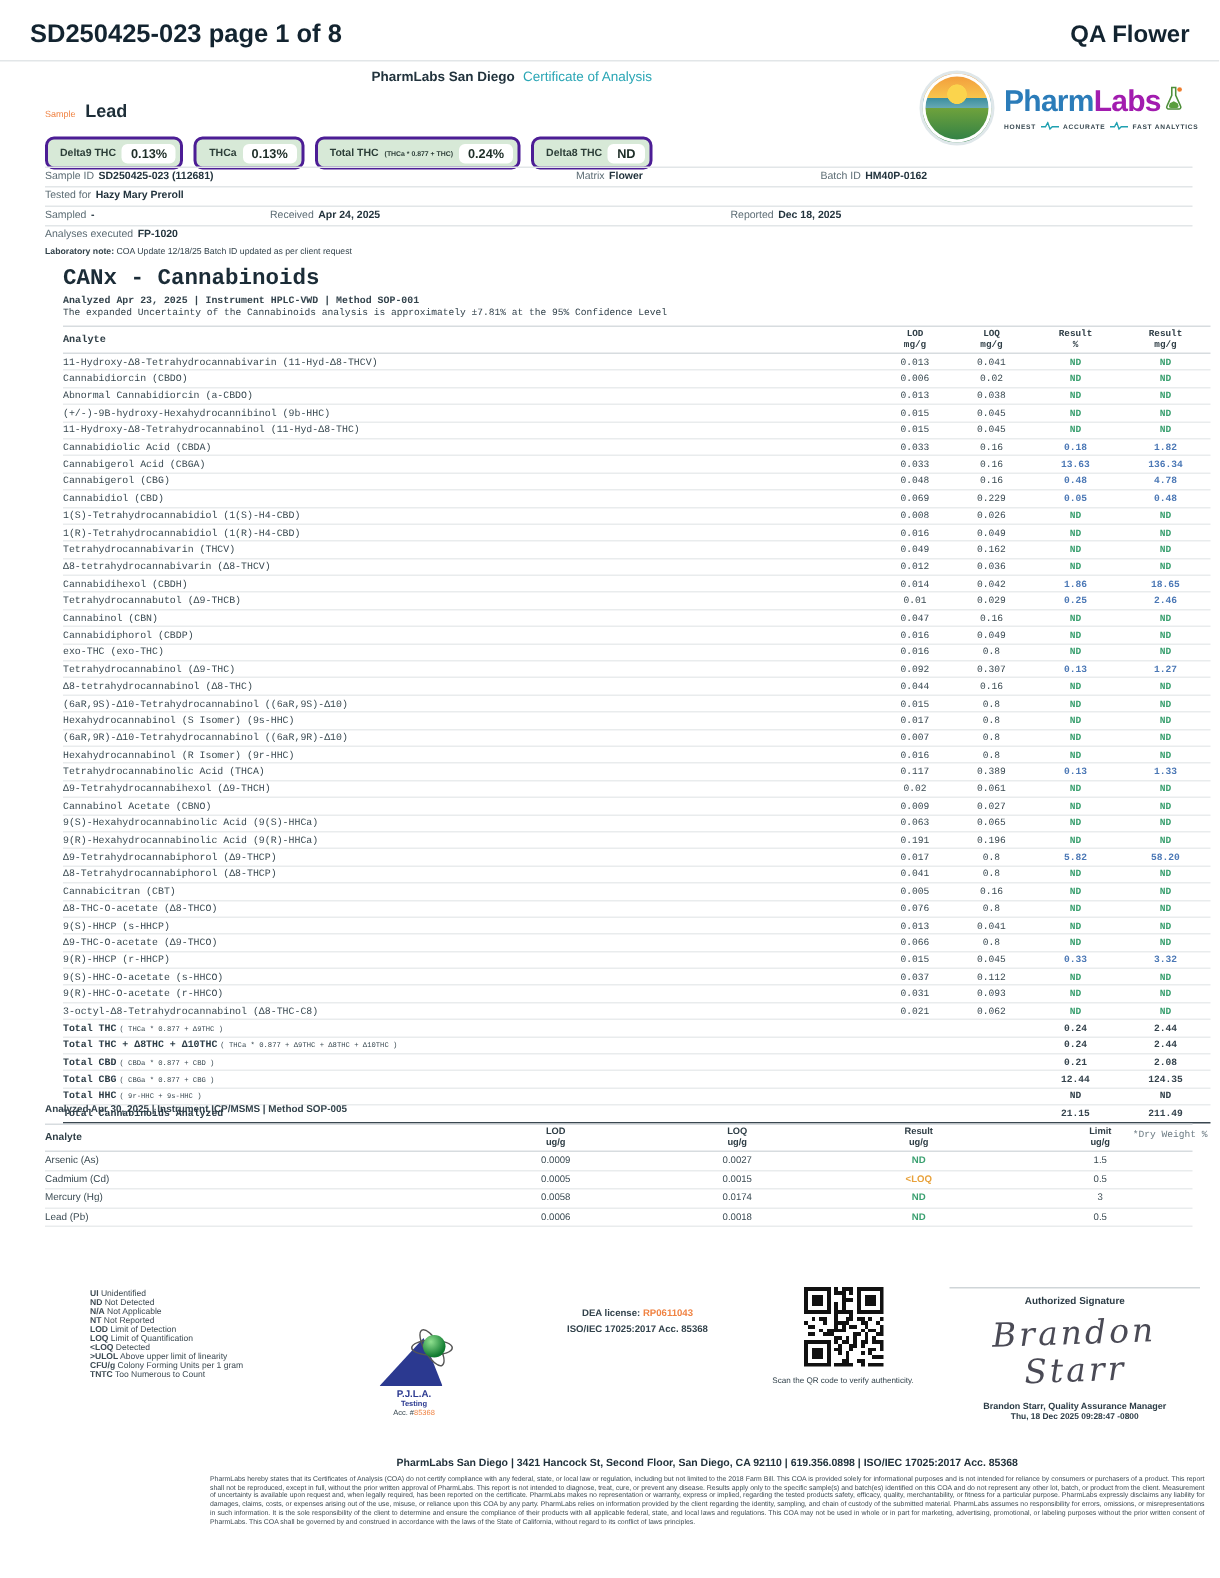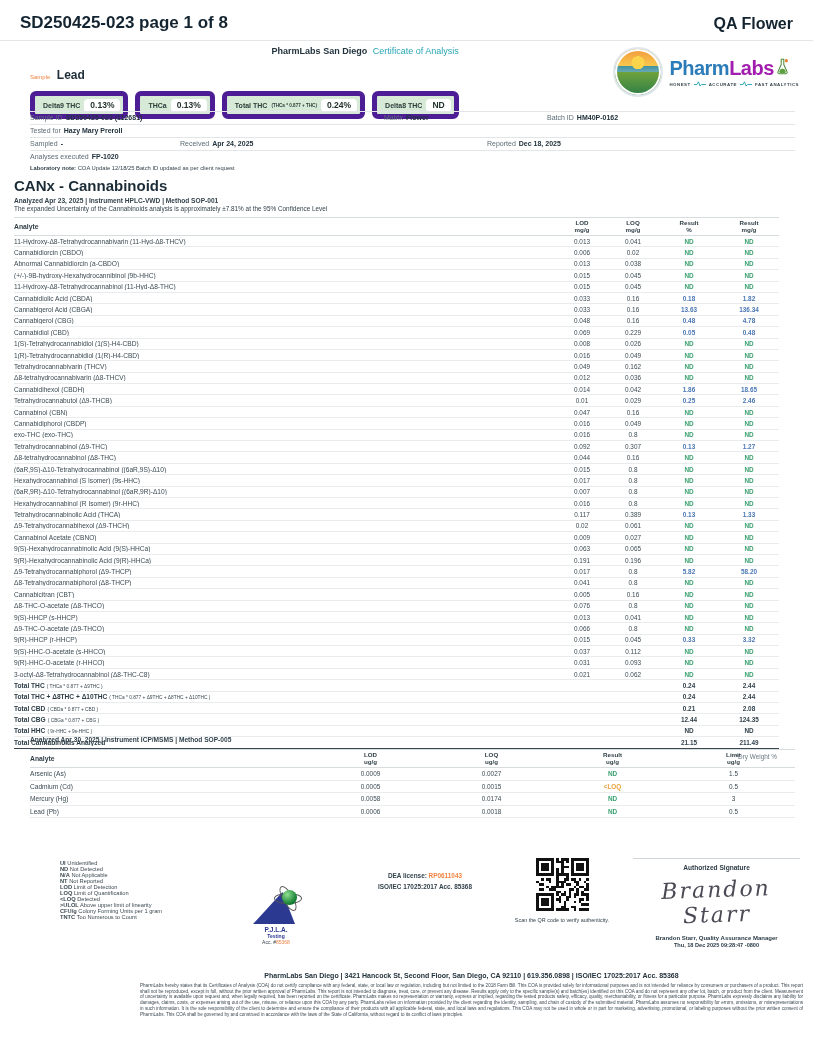--- a/index.html
+++ b/index.html
@@ -12,21 +12,21 @@
   .qa{font-size:16px;font-weight:bold;color:#132430;}
   
   .subhead{position:absolute;left:30px;top:46px;}
   .lab-line{font-size:9px;text-align:right;}
   .lab-name{font-weight:bold;color:#22333d;}
   .doc-type{color:#2aa6b5;margin-left:3px;}
   .sample-line{margin-top:9px;}
   .sample-label{font-size:6px;color:#f08343;margin-right:2px;}
   .sample-name{font-size:12px;font-weight:bold;color:#1d2e38;}
   .badges{display:flex;gap:7px;margin-top:8px;}
-  .badge{display:flex;align-items:center;gap:4px;background:#d7e9d7;border:5px solid #4c1d95;
+  .badge{display:flex;align-items:center;gap:4px;background:#d7e9d7;border:2px solid #4c1d95;
          border-radius:6px;padding:2px 3px 2px 8px;height:14px;}
   .badge-label{font-size:7px;font-weight:bold;color:#2c3e38;white-space:nowrap;}
   .badge-sub{font-size:4.6px;font-weight:bold;color:#2c3e38;}
   .badge-sub:empty{display:none;}
   .badge-value{background:#fff;border-radius:4px;padding:1.5px 6px;font-size:8.5px;
                font-weight:bold;color:#1e2e28;white-space:nowrap;}
   
   .pl-logo{position:absolute;right:14px;top:47px;display:flex;align-items:center;gap:6px;}
   .pl-emblem{width:46px;height:46px;border-radius:50%;border:2px solid #dfe7ea;
      background:
@@ -45,21 +45,21 @@
   .info-row{position:relative;height:12px;line-height:12px;border-top:1px solid #e2e6e8;}
   .info-label{color:#5c6c74;}
   .info-value{font-weight:bold;color:#22333d;margin-left:3px;}
   .p-matrix{position:absolute;left:354px;}
   .p-batch{position:absolute;left:517px;}
   .p-received{position:absolute;left:150px;}
   .p-reported{position:absolute;left:457px;}
   .labnote{position:absolute;left:30px;top:165px;font-size:5.8px;color:#33434c;}
   .labnote b{font-weight:bold;}
   
-  .canx{position:absolute;left:14px;width:765px;top:177px;}
+  .canx{position:absolute;left:42px;width:765px;top:177px;font-family:Liberation Mono, monospace;}
   .hme{position:absolute;left:30px;width:765px;top:733px;}
   .sec-title{font-size:15px;font-weight:600;color:#1b2c37;line-height:17px;}
   .sec-meta{font-size:6.6px;font-weight:bold;color:#33434c;margin-top:3px;line-height:8px;}
   .sec-note{font-size:6.4px;color:#33434c;line-height:8px;}
   
   .c-head{display:flex;align-items:center;height:17px;border-top:1px solid #d7dcdf;
           border-bottom:1px solid #d7dcdf;margin-top:4px;}
   .c-head .h-analyte{flex:1;font-size:6.8px;font-weight:bold;color:#2f3e46;}
   .h-col{width:50px;text-align:center;font-size:6.2px;font-weight:bold;color:#2f3e46;line-height:6.6px;}
   .h-col.w2{width:52px;} .h-col.w3{width:60px;} .h-col.w4{width:60px;}

